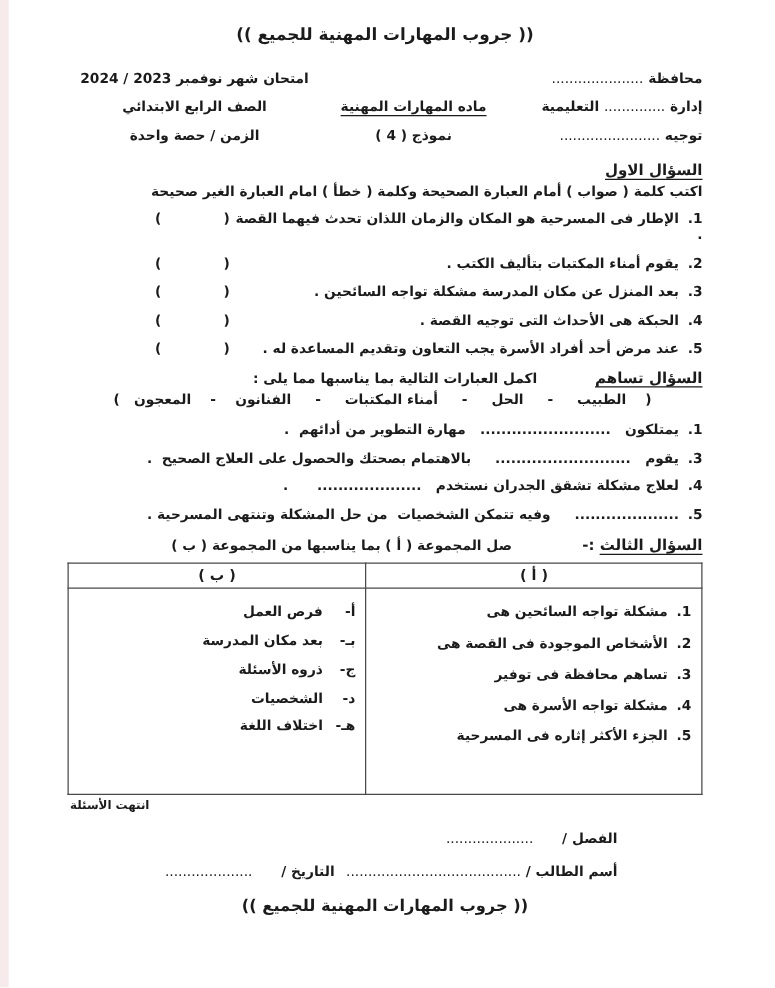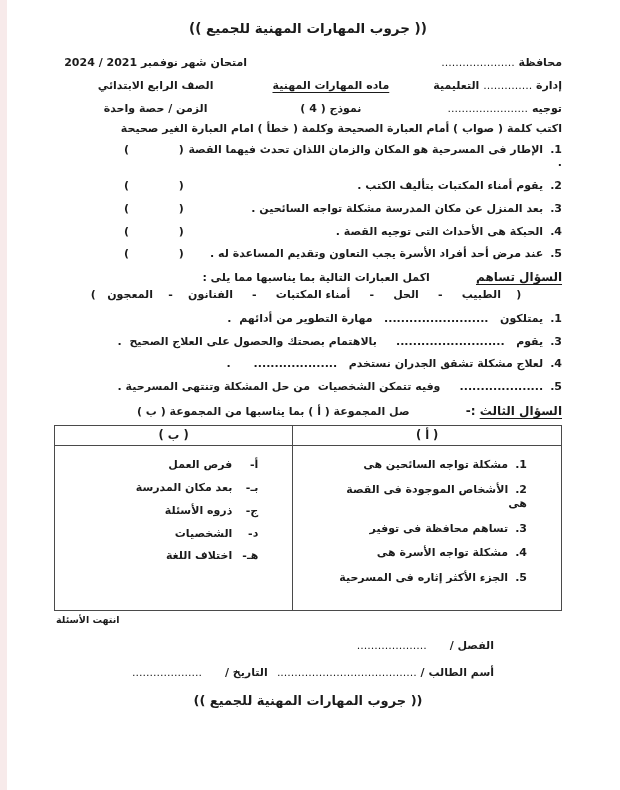--- a/index.html
+++ b/index.html
@@ -36,21 +36,21 @@
   .bank{white-space:pre;text-align:center;margin:1px 4px 10px 0;}
   .q2-row{margin-bottom:9px;white-space:pre;}
 
   .q3-line{margin:10px 0 2px;font-size:12px;}
   .q3-line .intro{margin-right:52px;font-size:11px;}
 
   
   table.match{width:100%;border-collapse:collapse;margin-top:6px;}
   .match th,.match td{border:1.2px solid #4a4a4a;}
   .match th{padding:2px 0 3px;text-align:center;font-size:11.5px;}
-  .match td{vertical-align:top;height:152px;padding:12px 34px 0;}
+  .match td{vertical-align:top;height:152px;padding:12px 8px 0;}
   .match td.col-a{width:53%;}
   .a-row{margin-bottom:11px;}
   .b-row{margin-bottom:9px;}
   .b-num{display:inline-block;width:26px;}
 
   .end-note{font-size:9.5px;text-align:left;margin:3px 0 0 2px;}
 
   .field-row{display:flex;justify-content:space-between;padding-right:68px;padding-left:78px;white-space:pre;}
   .field-row.r1{margin-top:13px;}
   .field-row.r2{margin-top:13px;}
@@ -80,27 +80,30 @@
       <div class="line">
         <span>توجيه</span>
         <span class="dots">.......................</span>
       </div>
     </div>
     <div class="hdr-center">
       <div class="line underline">ماده المهارات المهنية</div>
       <div class="line">نموذج ( 4 )</div>
     </div>
     <div class="hdr-left">
-      <div class="line">امتحان شهر نوفمبر  2021 / 2024</div>
+      <div class="line">امتحان شهر نوفمبر  2023 / 2024</div>
       <div class="line">الصف الرابع  الابتدائي</div>
       <div class="line">الزمن  /  حصة واحدة</div>
     </div>
   </div>
 
   <div>
+    <div class="q-head">
+      <span class="underline">السؤال الاول</span>
+    </div>
     <div class="q-instr">اكتب كلمة ( صواب ) أمام العبارة الصحيحة وكلمة ( خطأ ) امام العبارة الغير صحيحة</div>
 
     <div class="q1-row">
       <div class="txt"><span class="num">1.</span><span>الإطار فى المسرحية هو المكان والزمان  اللذان تحدث فيهما القصة .</span></div>
       <span class="answer-parens">(             )</span>
     </div>
     <div class="q1-row">
       <div class="txt"><span class="num">2.</span><span>يقوم أمناء المكتبات بتأليف الكتب  .</span></div>
       <span class="answer-parens">(             )</span>
     </div>

